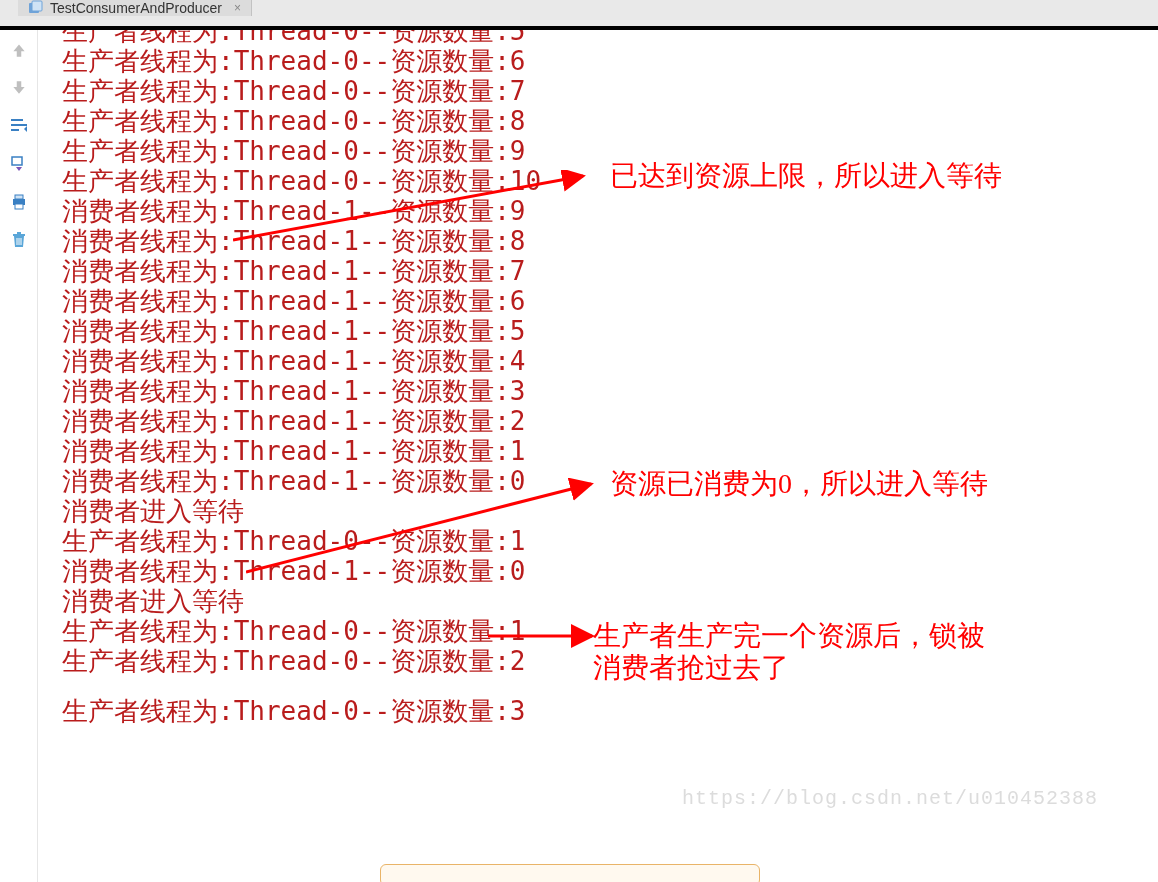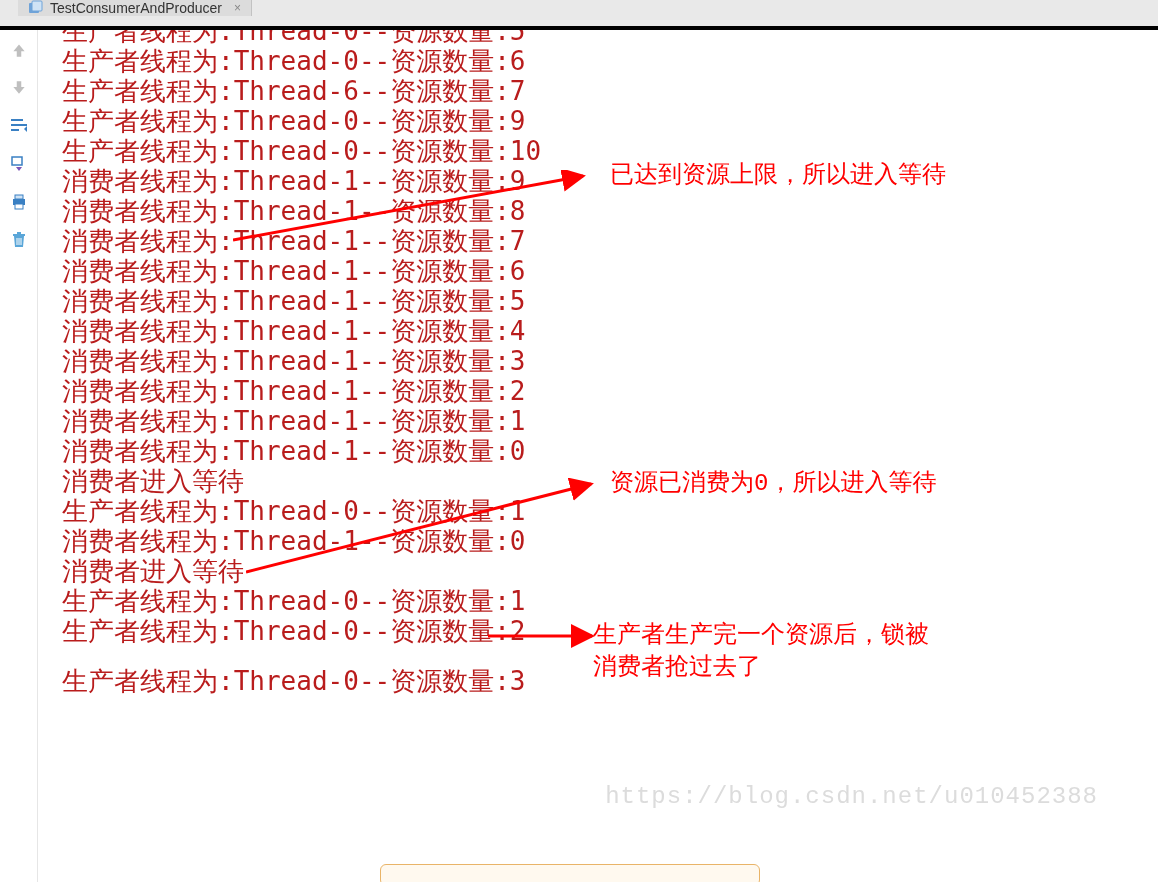--- a/index.html
+++ b/index.html
@@ -75,33 +75,33 @@
     line-height: 30px;
     white-space: pre;
   }
   .annotations {
     position: absolute;
     left: 0; top: 0; right: 0; bottom: 0;
     pointer-events: none;
   }
   .ann-text {
     position: absolute;
-    font-family: Liberation Mono, monospace;
-    font-size: 24px;
+    font-family: Liberation Serif, serif;
+    font-size: 28px;
     color: #ff0000;
     line-height: 32px;
     white-space: pre;
   }
   .arrow { position: absolute; }
   .watermark {
     position: absolute;
     right: 60px;
     bottom: 72px;
     font-family: "Consolas", "Courier New", monospace;
-    font-size: 24px;
+    font-size: 20px;
     color: #dcdcdc;
     letter-spacing: 1px;
   }
   .partial-button {
     position: absolute;
     left: 380px;
     bottom: -4px;
     width: 380px;
     height: 22px;
     border: 1px solid #e9b468;
@@ -169,21 +169,22 @@
             <line x1="9" y1="7" x2="9" y2="14" stroke="#fff" stroke-width="1"></line>
             <line x1="11" y1="7" x2="11" y2="14" stroke="#fff" stroke-width="1"></line>
           </svg>
       </span>
     </div>
 
     <div class="console-wrap" style="overflow: hidden; height: 784px;">
       <div id="console-lines">
           <div class="console-line" style="margin-top: -16px;">生产者线程为:Thread-0--资源数量:5</div>
           <div class="console-line">生产者线程为:Thread-0--资源数量:6</div>
-          <div class="console-line">生产者线程为:Thread-6--资源数量:7</div>
+          <div class="console-line">生产者线程为:Thread-0--资源数量:7</div>
+          <div class="console-line">生产者线程为:Thread-0--资源数量:8</div>
           <div class="console-line">生产者线程为:Thread-0--资源数量:9</div>
           <div class="console-line">生产者线程为:Thread-0--资源数量:10</div>
           <div class="console-line">消费者线程为:Thread-1--资源数量:9</div>
           <div class="console-line">消费者线程为:Thread-1--资源数量:8</div>
           <div class="console-line">消费者线程为:Thread-1--资源数量:7</div>
           <div class="console-line">消费者线程为:Thread-1--资源数量:6</div>
           <div class="console-line">消费者线程为:Thread-1--资源数量:5</div>
           <div class="console-line">消费者线程为:Thread-1--资源数量:4</div>
           <div class="console-line">消费者线程为:Thread-1--资源数量:3</div>
           <div class="console-line">消费者线程为:Thread-1--资源数量:2</div>

